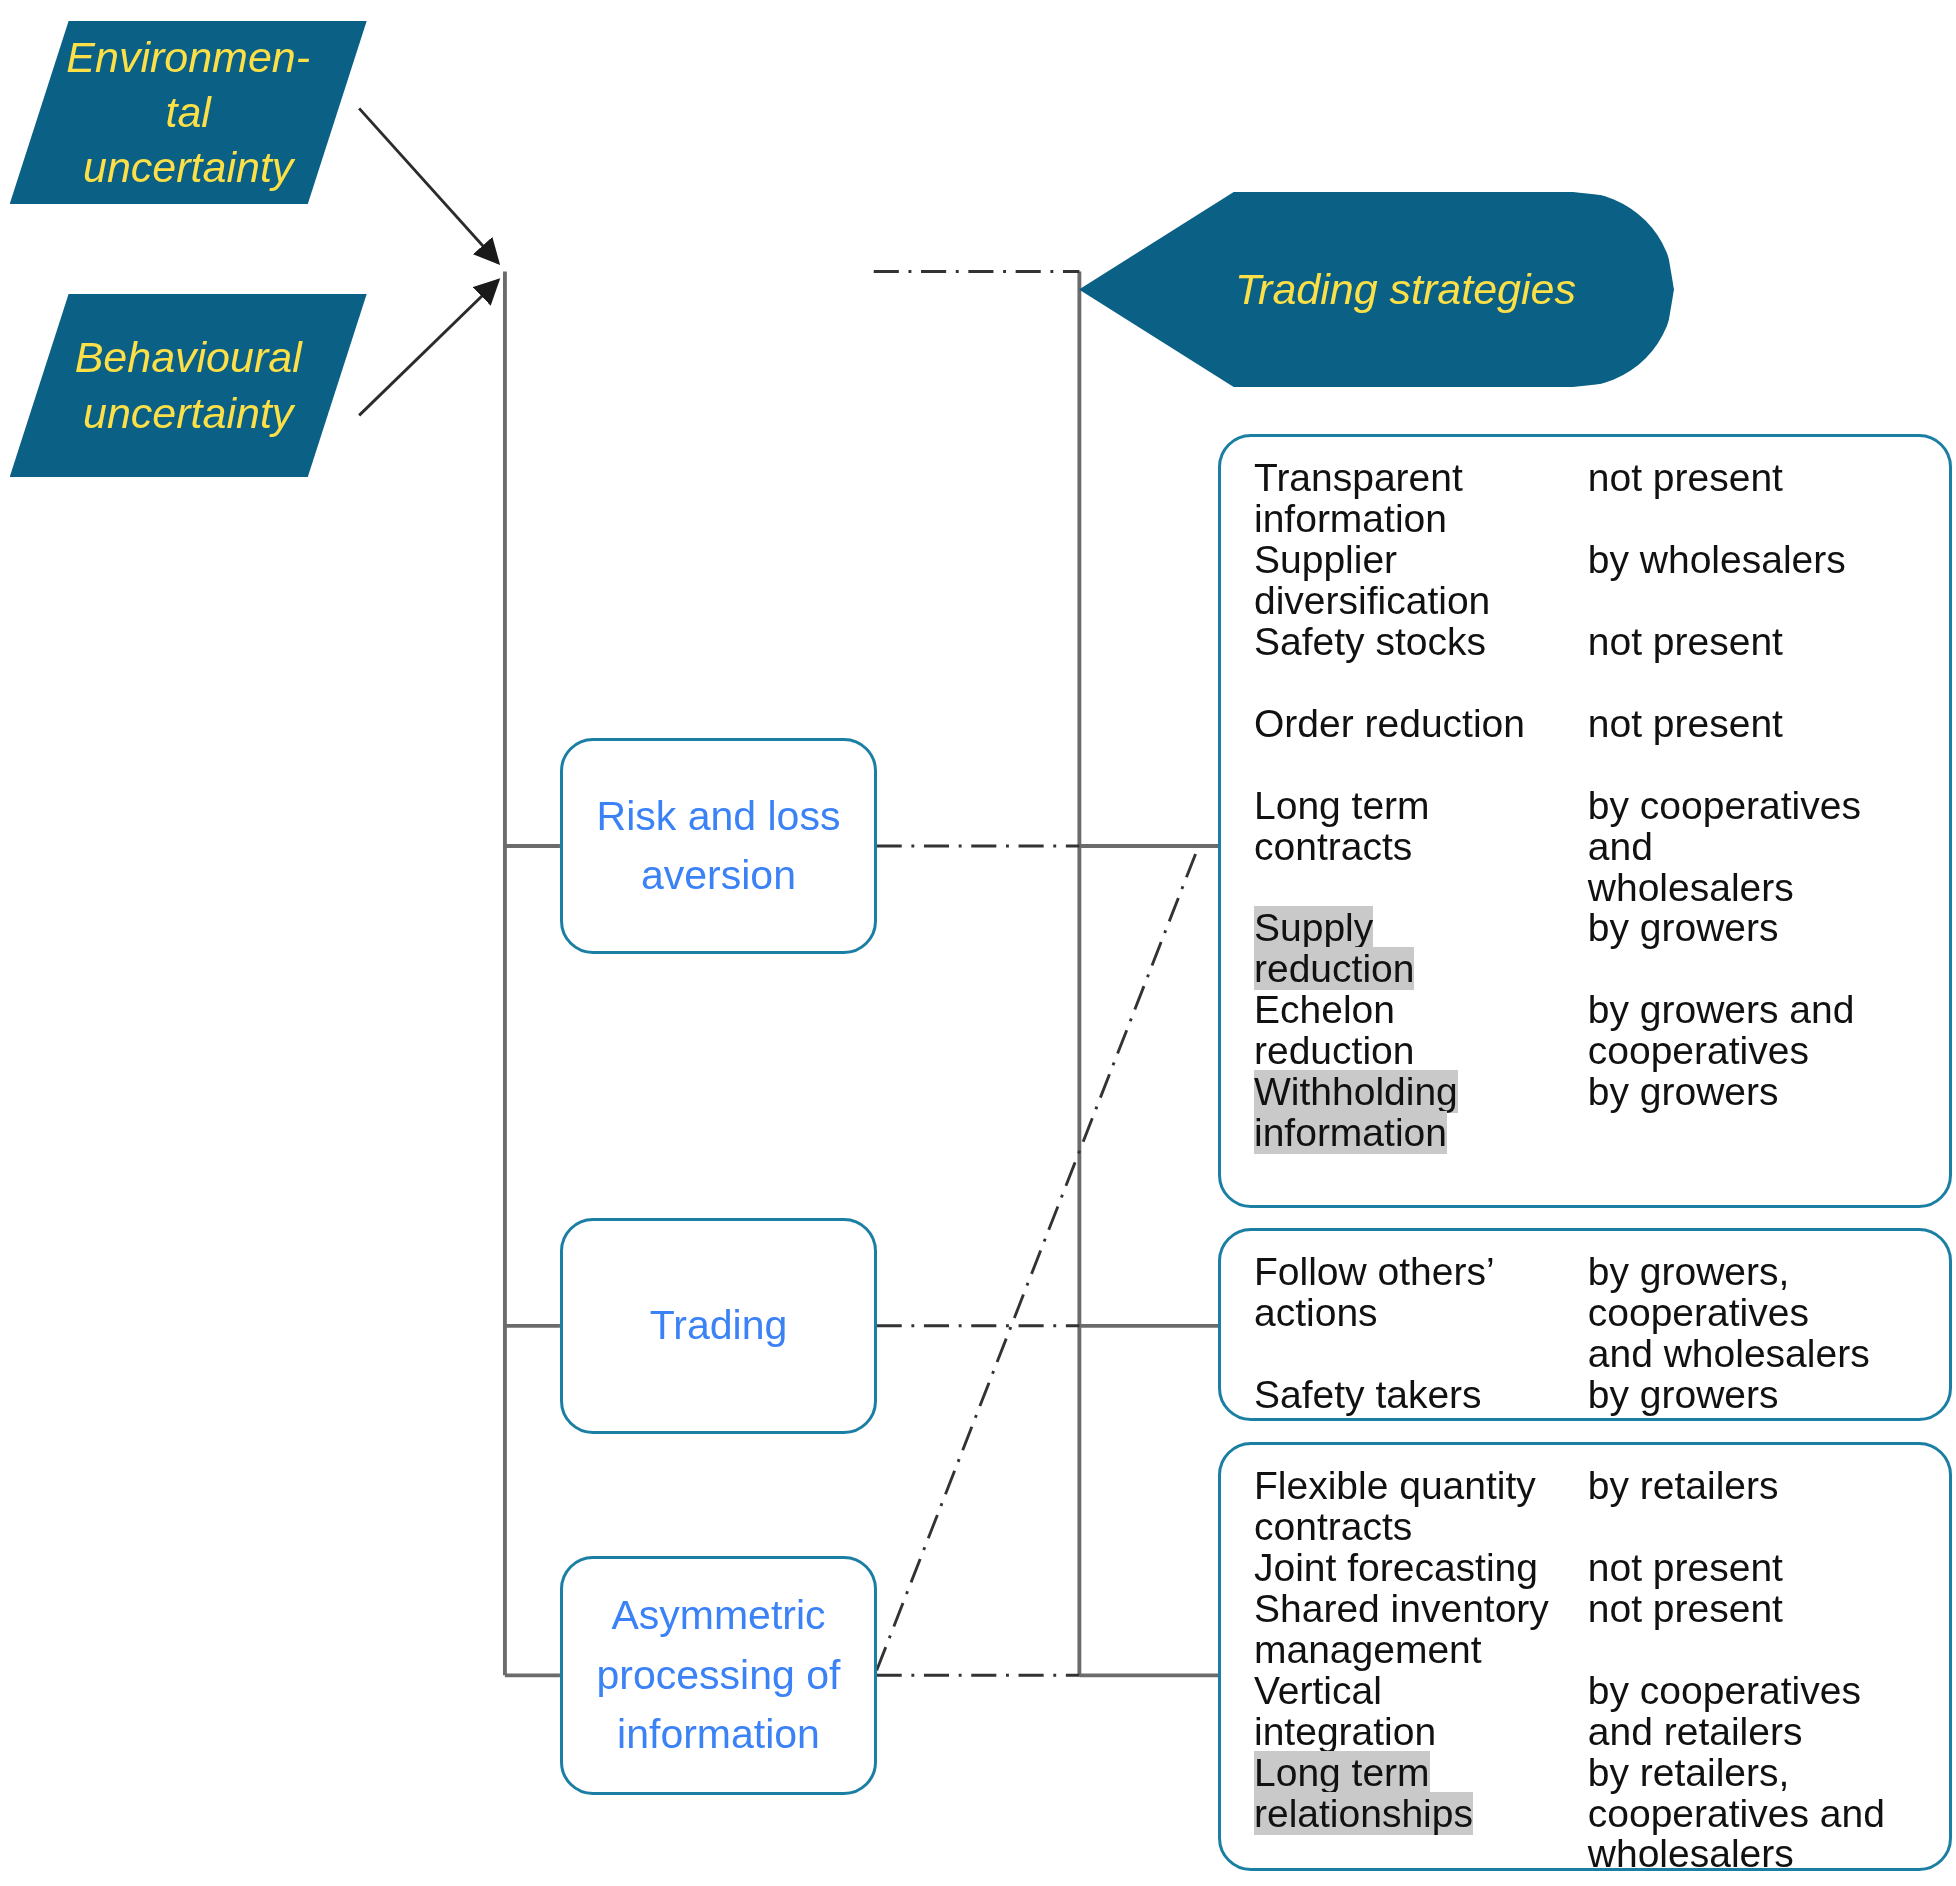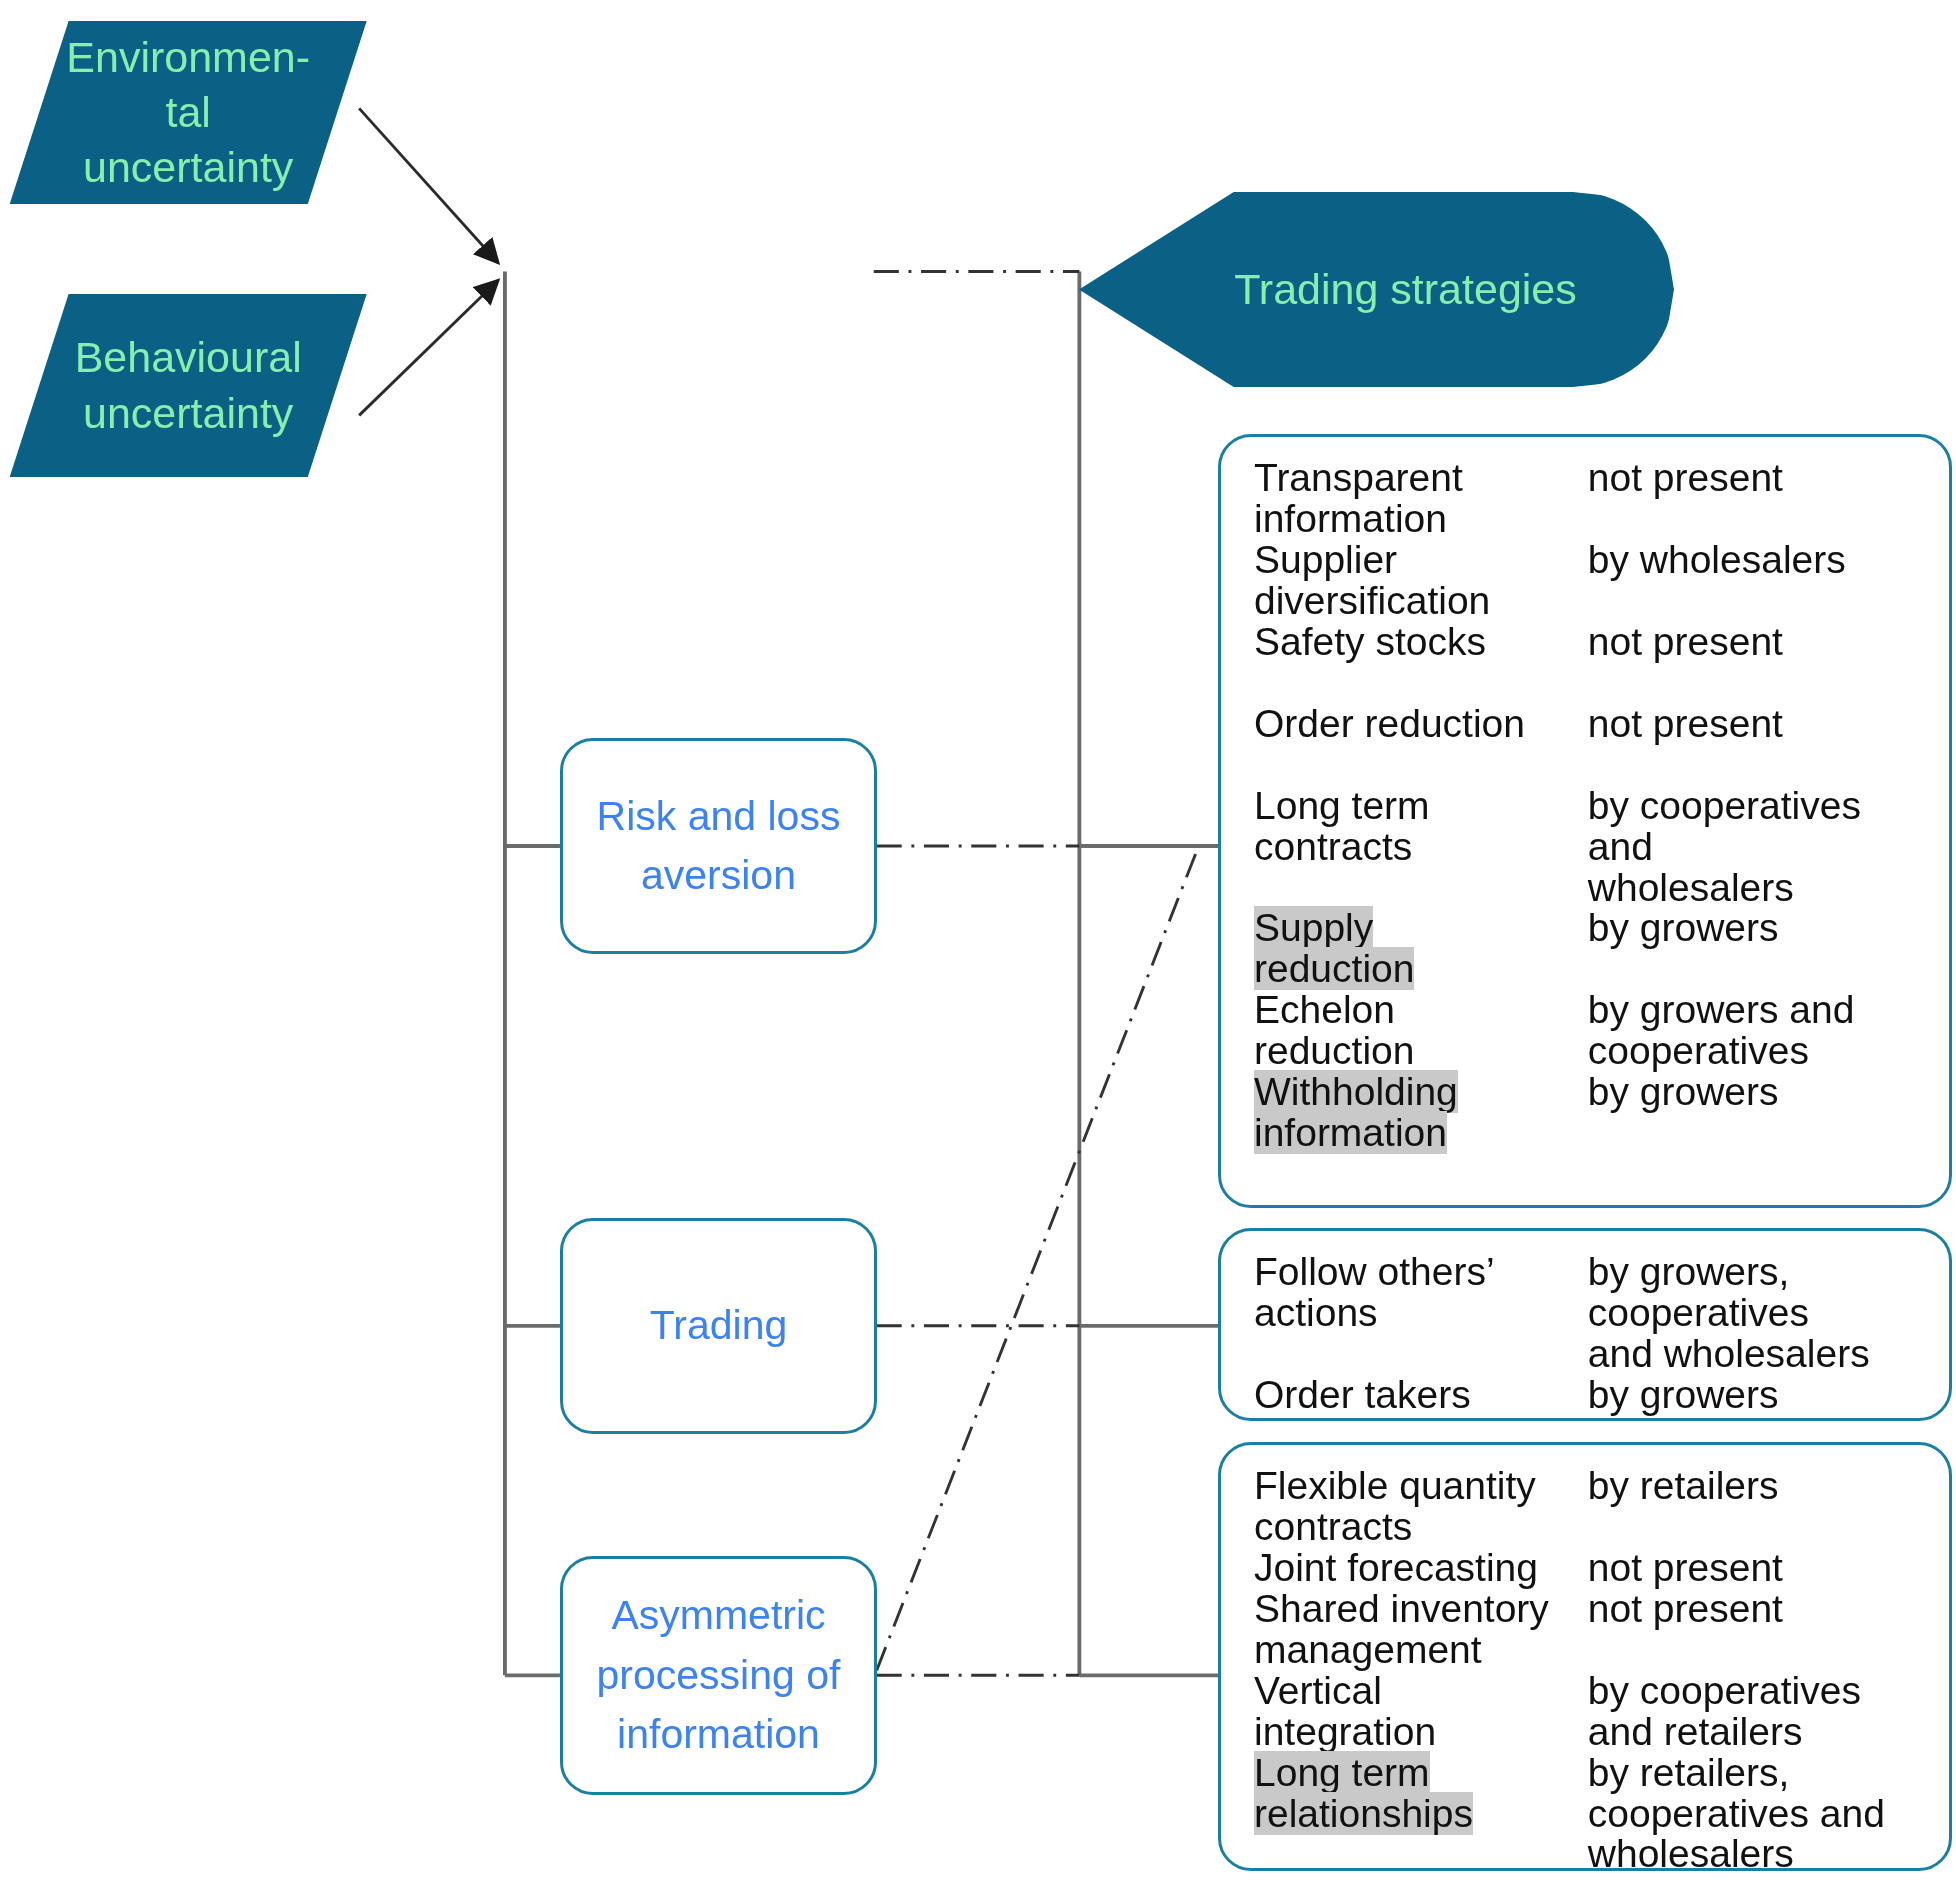--- a/index.html
+++ b/index.html
@@ -20,27 +20,28 @@
   #wires{
     position:absolute;
     left:0; top:0;
     width:1956px; height:1887px;
     pointer-events:none;
   }
   
   .tealshape{
     position:absolute;
     background:#0A6085;
-    color:#86efac;
+    color:#fde047;
     display:flex;
     align-items:center;
     justify-content:center;
     text-align:center;
     line-height:1.28;
     box-sizing:border-box;
+    font-style:italic;
   }
   .paral{
     font-size:43px;
     clip-path:polygon(16.5% 0%, 100% 0%, 83.5% 100%, 0% 100%);
   }
   .hexa{
     font-size:43px;
     clip-path:polygon(0% 50%, 17.5% 0%, 82.5% 0%, 100% 50%, 82.5% 100%, 17.5% 100%);
   }
   .pill{
@@ -209,21 +210,21 @@
 
   <div class="obox slist" style="left:1218px; top:1228px; width:734px; height:193px;" id="group-1">
       <div class="srow">
         <div class="scell-a">Follow others’
 actions</div>
         <div class="scell-b">by growers,
 cooperatives
 and wholesalers</div>
       </div>
       <div class="srow">
-        <div class="scell-a">Order takers</div>
+        <div class="scell-a">Safety takers</div>
         <div class="scell-b">by growers</div>
       </div>
     </div>
 
   <div class="obox slist" style="left:1218px; top:1442px; width:734px; height:429px;" id="group-2">
       <div class="srow">
         <div class="scell-a">Flexible quantity
 contracts</div>
         <div class="scell-b">by retailers</div>
       </div>

